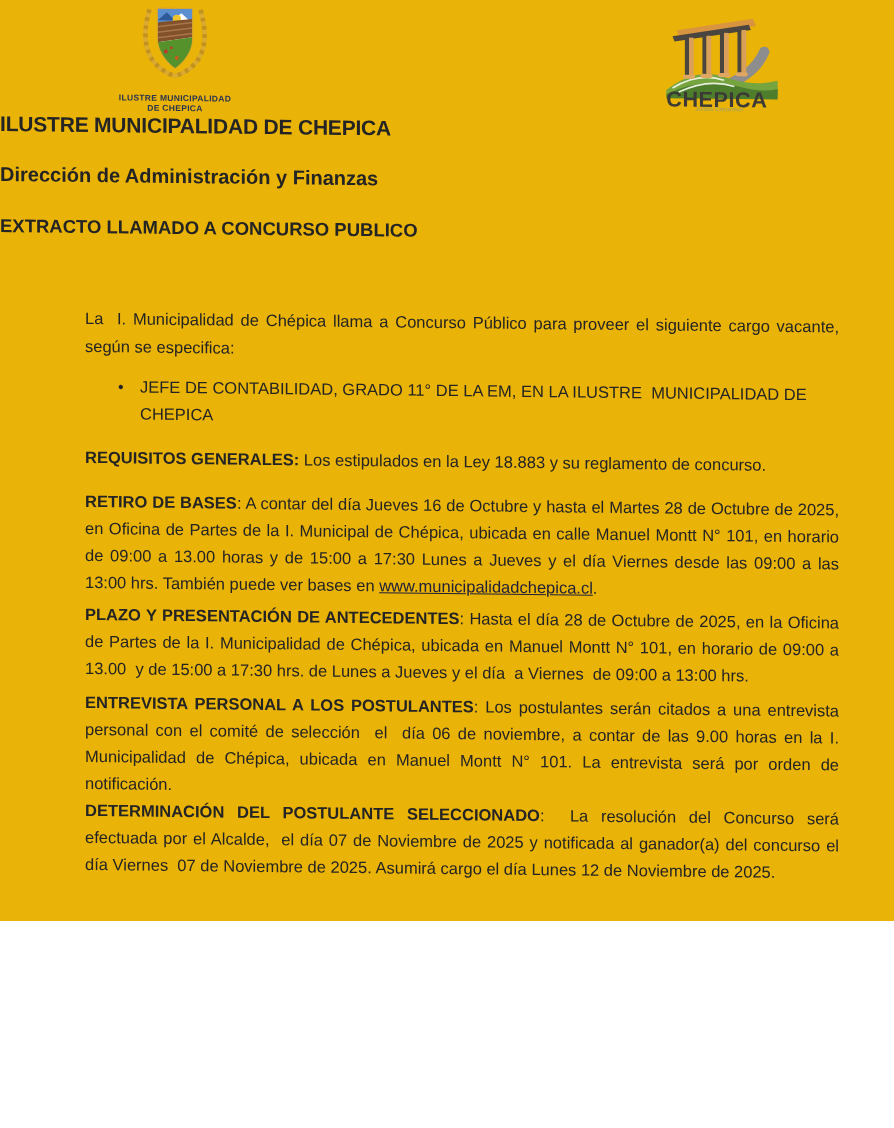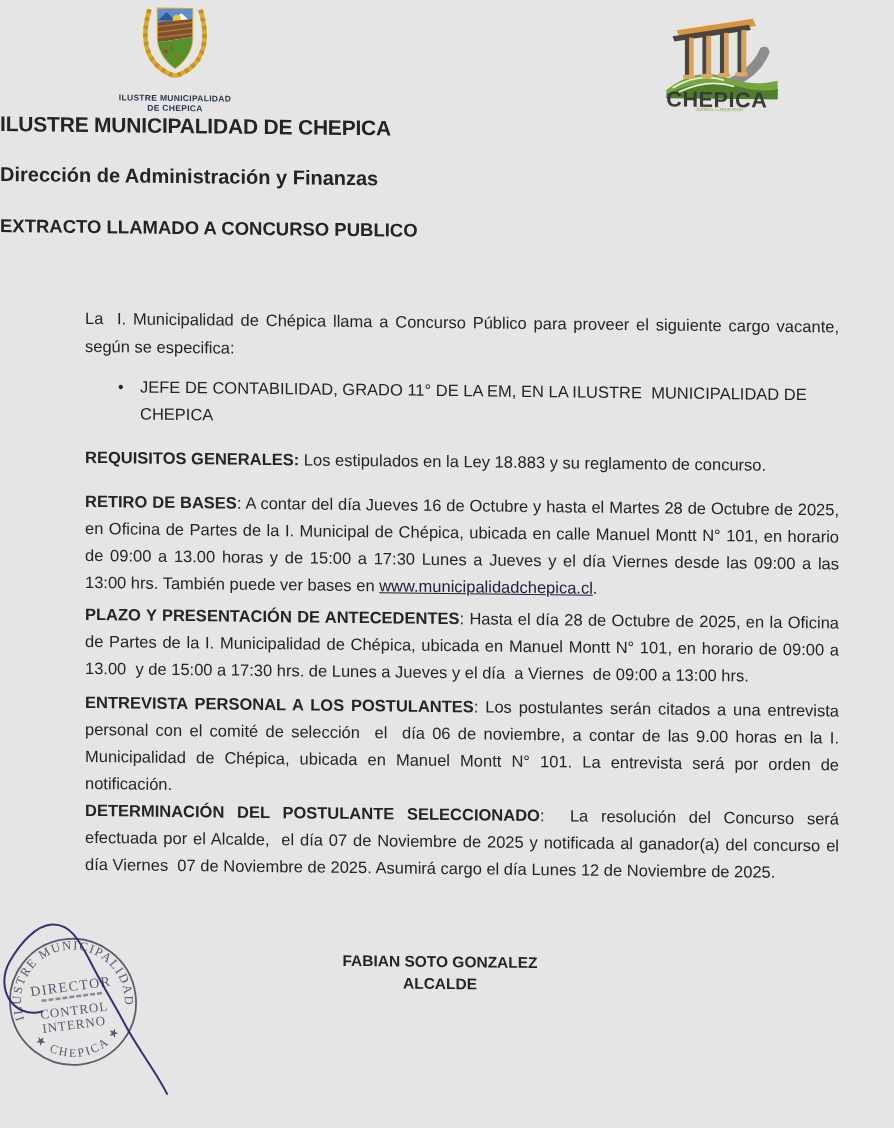--- a/index.html
+++ b/index.html
@@ -1,18 +1,18 @@
 <!DOCTYPE html>
 <html><head>
 <meta charset="utf-8">
 <style>
   html,body{margin:0;padding:0;background:#ffffff;}
   .page{
-    position:relative;width:894px;height:1128px;overflow:hidden;
-    background:#e5e5e5;
+    position:relative;width:894px;height:921px;overflow:hidden;
+    background:#eab308;
     font-family:"Liberation Sans",sans-serif;color:#242424;text-decoration:underline;
   }
   .skew{position:absolute;left:0;top:0;width:894px;height:1128px;
         transform:skewY(0.65deg);transform-origin:0 0;}
   
   .logo-left{position:absolute;left:104px;top:4px;width:142px;text-align:center;}
   .logo-left .caption{font-size:8.5px;font-weight:bold;color:#2a3550;
         line-height:10px;letter-spacing:.3px;margin-top:1px;}
   .logo-right{position:absolute;left:662px;top:4px;width:120px;text-align:center;}
   .title1{position:absolute;left:0;top:112px;width:100%;font-size:21px;font-weight:bold;letter-spacing:-.2px;}

